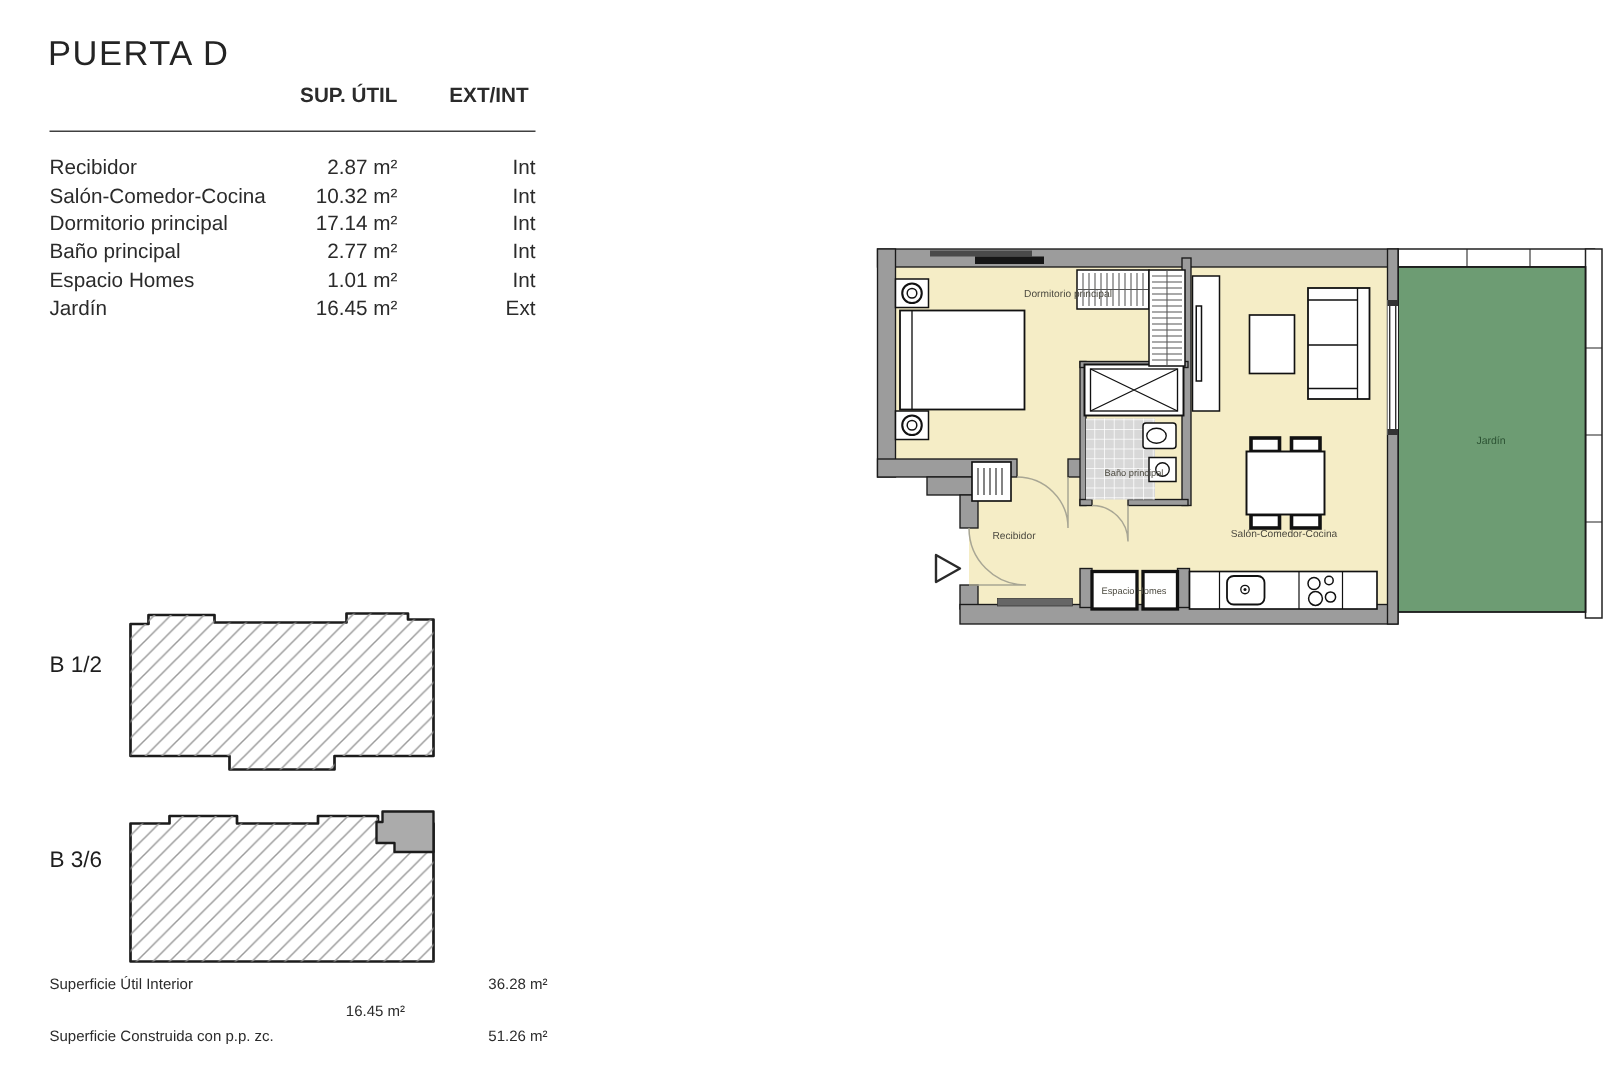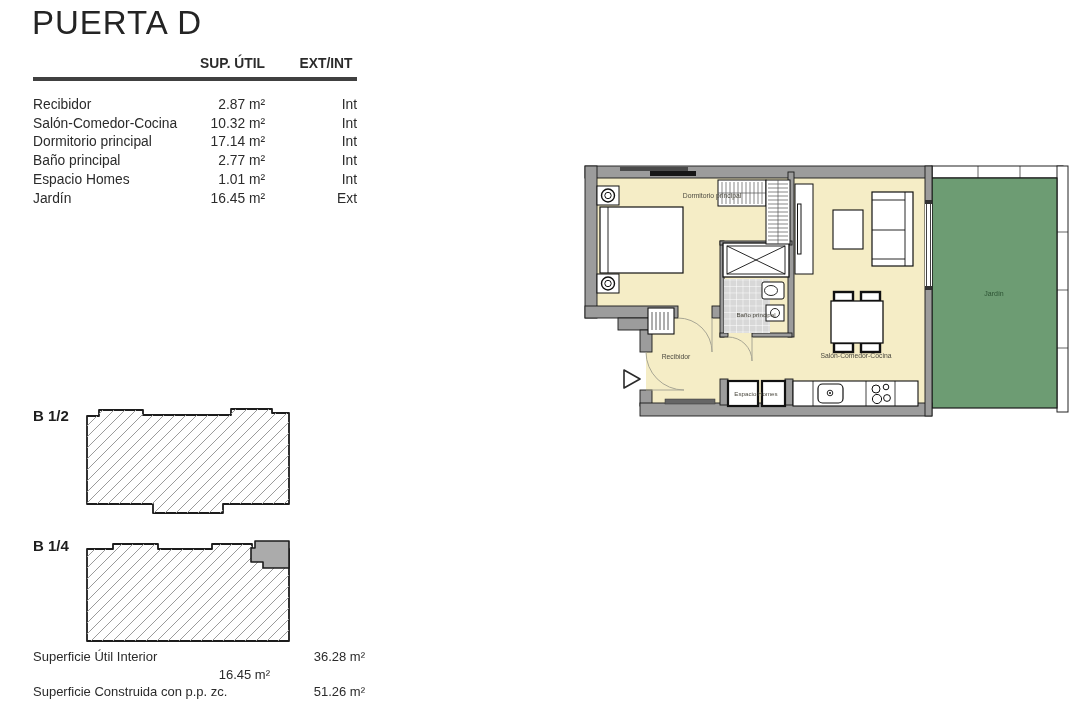--- a/index.html
+++ b/index.html
@@ -1,39 +1,39 @@
 <!DOCTYPE html>
 <html><head>
 <meta charset="utf-8">
 <style>
   html,body { margin:0; padding:0; }
   body {
     width:1080px; height:720px; background:#ffffff; position:relative;
     font-family:"Liberation Sans", sans-serif; color:#2b2b2b; overflow:hidden;
   }
   .title {
-    position:absolute; left:32px; top:4px;
-    font-size:33px; letter-spacing:1px; color:#242424;
+    position:absolute; left:32px; top:22px;
+    font-size:23px; letter-spacing:1px; color:#242424;
   }
   
   .areas { position:absolute; left:33px; top:56px; width:324px; font-size:13.8px; }
   .a-head { display:grid; grid-template-columns:155px 77px 92px;
-            font-weight:bold; padding-bottom:6px; border-bottom:4px solid #404040; }
+            font-weight:bold; padding-bottom:16px; border-bottom:1px solid #404040; }
   .h-area { text-align:right; }
   .h-type { text-align:center; padding-left:30px; }
   .a-rows { margin-top:15px; }
   .t-row { display:grid; grid-template-columns:155px 77px 92px; line-height:18.7px; }
   .c-area { text-align:right; }
   .c-type { text-align:right; padding-left:30px; }
   
-  .summary { position:absolute; left:33px; top:648px; width:332px; font-size:13px; }
+  .summary { position:absolute; left:33px; top:648px; width:332px; font-size:10px; }
   .s-row { display:grid; grid-template-columns:1fr 95px; line-height:17.6px; }
   .s-val { text-align:right; }
   
-  .block-label { position:absolute; font-weight:bold; font-size:15px; color:#1e1e1e; }
+  .block-label { position:absolute; font-weight:normal; font-size:15px; color:#1e1e1e;margin-top:28px; }
   #b12-label { left:33px; top:407px; }
   #b34-label { left:33px; top:537px; }
   #b12-svg { position:absolute; left:85px; top:406px; }
   #b34-svg { position:absolute; left:85px; top:537px; }
   
   #plan-svg { position:absolute; left:580px; top:156px; }
   svg text { font-family:"Liberation Sans", sans-serif; }
   .room-label { fill:#4c4a40; font-size:6.8px; }
   .room-label-sm { fill:#4c4a40; font-size:6.2px; }
   .garden-label { fill:#2c5233; font-size:7px; }
@@ -237,21 +237,21 @@
   <svg id="b12-svg" width="206" height="110" viewBox="0 0 206 110">
     <defs>
       <pattern id="hatch1" width="11" height="11" patternUnits="userSpaceOnUse">
         <path d="M -3,3 L 3,-3 M 0,11 L 11,0 M 8,14 L 14,8" stroke="#9b9b9b" stroke-width="1" fill="none"></path>
       </pattern>
     </defs>
     <path d="M 2,10 L 14,10 L 14,4 L 58,4 L 58,9 L 146,9 L 146,3 L 187,3 L 187,7 L 204,7 L 204,98 L 138,98 L 138,107 L 68,107 L 68,98 L 2,98 Z" fill="#ffffff" stroke="#1c1c1c" stroke-width="1.8" stroke-linejoin="round"></path>
     <path d="M 2,10 L 14,10 L 14,4 L 58,4 L 58,9 L 146,9 L 146,3 L 187,3 L 187,7 L 204,7 L 204,98 L 138,98 L 138,107 L 68,107 L 68,98 L 2,98 Z" fill="url(#hatch1)" stroke="none"></path>
   </svg>
 
-  <div class="block-label" id="b34-label">B 1/4</div>
+  <div class="block-label" id="b34-label">B 3/6</div>
   <svg id="b34-svg" width="206" height="108" viewBox="0 0 206 108">
     <defs>
       <pattern id="hatch2" width="11" height="11" patternUnits="userSpaceOnUse">
         <path d="M -3,3 L 3,-3 M 0,11 L 11,0 M 8,14 L 14,8" stroke="#9b9b9b" stroke-width="1" fill="none"></path>
       </pattern>
     </defs>
     <path d="M 2,12 L 28,12 L 28,7 L 73,7 L 73,12 L 127,12 L 127,7 L 167,7 L 167,12 L 204,12 L 204,104 L 2,104 Z" fill="#ffffff" stroke="#1c1c1c" stroke-width="1.8" stroke-linejoin="round"></path>
     <path d="M 2,12 L 28,12 L 28,7 L 73,7 L 73,12 L 127,12 L 127,7 L 167,7 L 167,12 L 204,12 L 204,104 L 2,104 Z" fill="url(#hatch2)" stroke="none"></path>
     <path d="M 170,4 L 204,4 L 204,31 L 178,31 L 178,25 L 166,25 L 166,11 L 170,11 Z" fill="#ababab" stroke="#1c1c1c" stroke-width="1.6" stroke-linejoin="round"></path>
   </svg>

